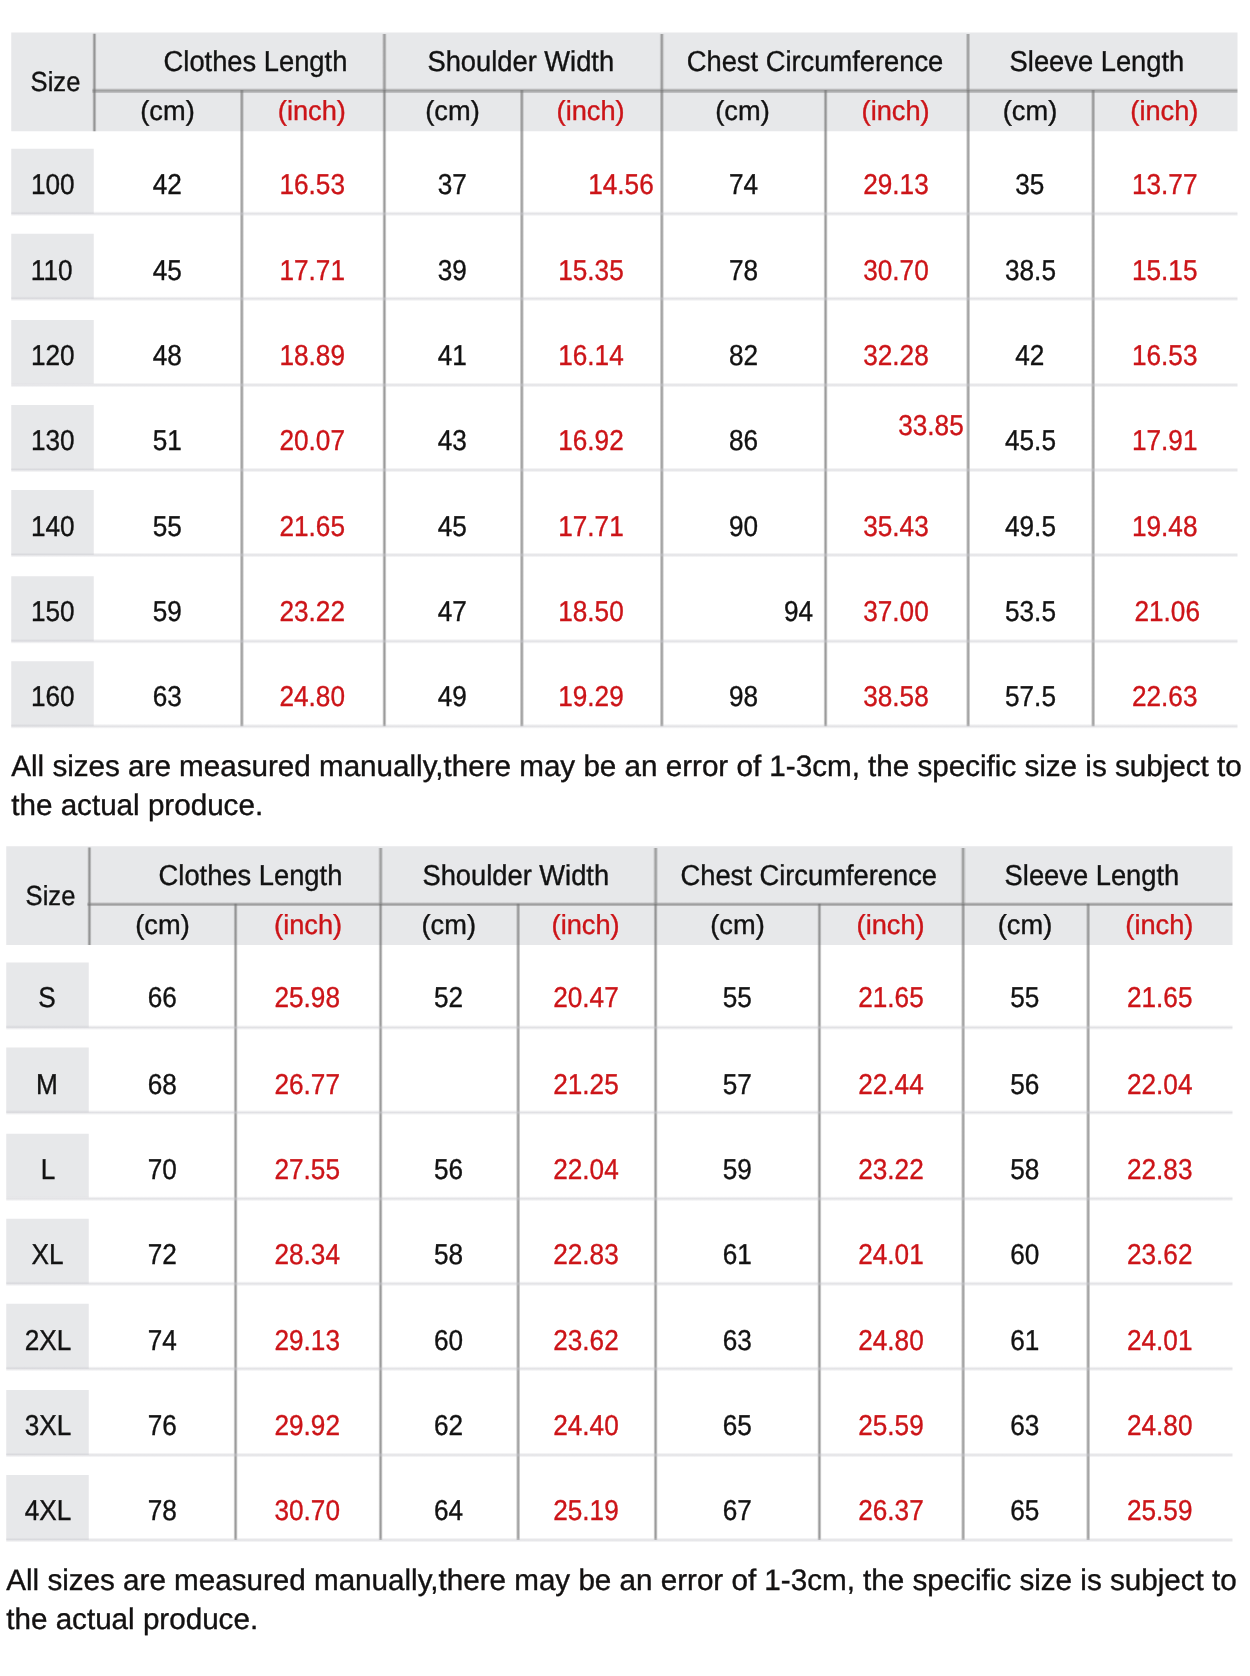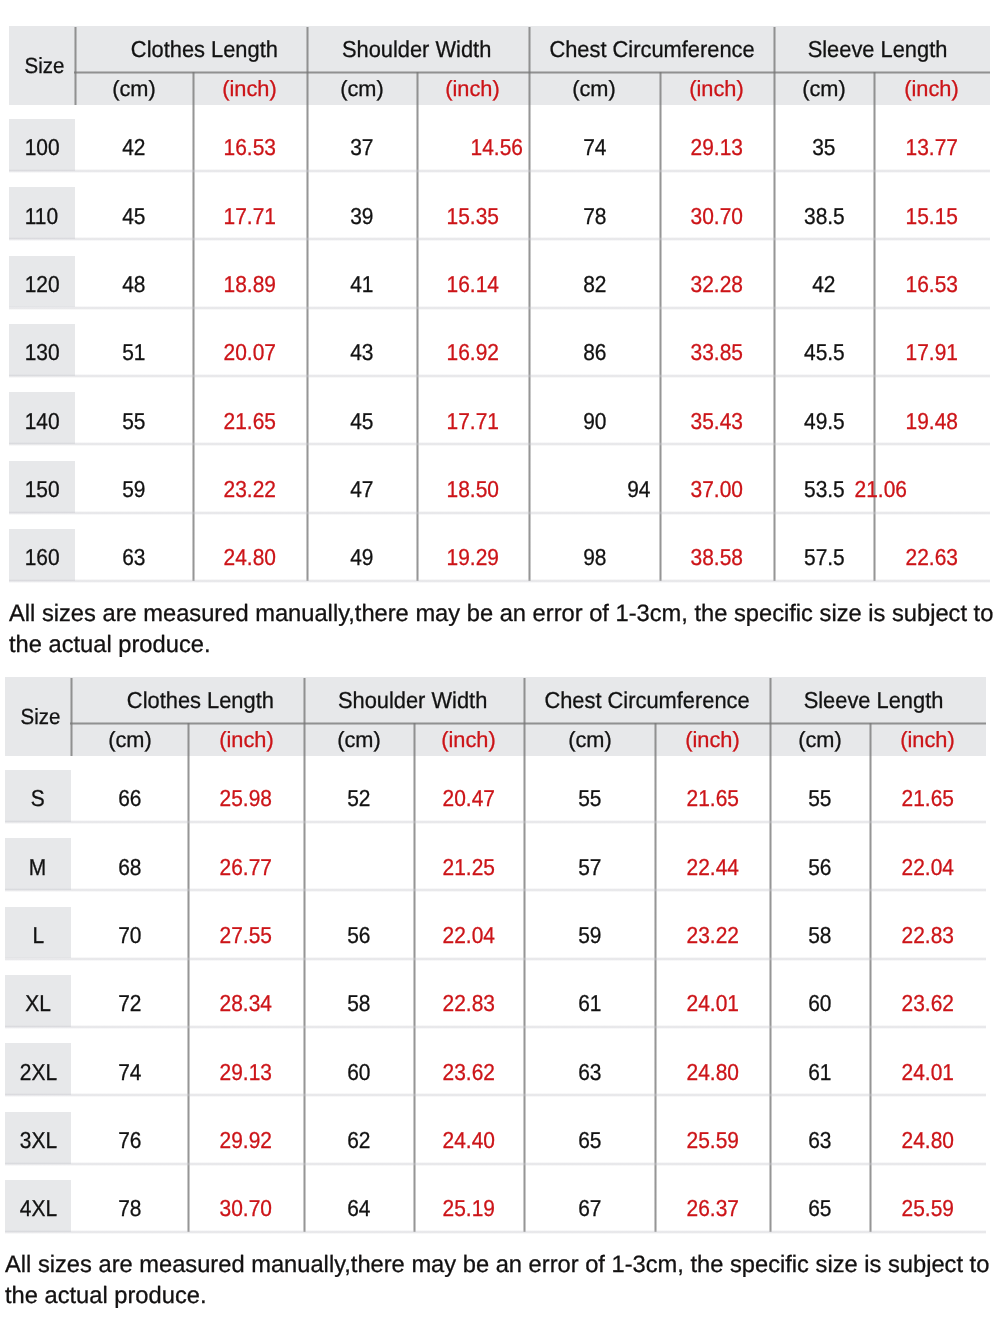--- a/index.html
+++ b/index.html
@@ -186,21 +186,21 @@
         </div>
     <div class="cell dcell val-cm" style="left:298.4px;width:110.0px;top:14.0px;height:51.8px;">
           <span class="sq sq-val">43</span>
         </div>
     <div class="cell dcell val-inch" style="left:408.4px;width:112.0px;top:14.0px;height:51.8px;">
           <span class="sq sq-val">16.92</span>
         </div>
     <div class="cell dcell val-cm" style="left:520.4px;width:131.0px;top:14.0px;height:51.8px;">
           <span class="sq sq-val">86</span>
         </div>
-    <div class="cell dcell val-inch" style="left:651.4px;width:114.0px;top:14.0px;height:51.8px;">
+    <div class="cell dcell val-inch" style="left:651.4px;width:114.0px;top:2px;height:51.8px;justify-content:flex-end;">
           <span class="sq sq-val">33.85</span>
         </div>
     <div class="cell dcell val-cm" style="left:765.4px;width:100.0px;top:14.0px;height:51.8px;">
           <span class="sq sq-val">45.5</span>
         </div>
     <div class="cell dcell val-inch" style="left:865.4px;width:116.0px;top:14.0px;height:51.8px;">
           <span class="sq sq-val">17.91</span>
         </div>
   </div>
   <div class="rowsep" style="top:348.05px;"></div>
@@ -252,21 +252,21 @@
         </div>
     <div class="cell dcell val-cm" style="left:520.4px;width:131.0px;top:14.0px;height:51.8px;margin-left:44px;">
           <span class="sq sq-val">94</span>
         </div>
     <div class="cell dcell val-inch" style="left:651.4px;width:114.0px;top:14.0px;height:51.8px;">
           <span class="sq sq-val">37.00</span>
         </div>
     <div class="cell dcell val-cm" style="left:765.4px;width:100.0px;top:14.0px;height:51.8px;">
           <span class="sq sq-val">53.5</span>
         </div>
-    <div class="cell dcell val-inch" style="left:814px;width:116.0px;top:14.0px;height:51.8px;">
+    <div class="cell dcell val-inch" style="left:867px;width:116.0px;top:14.0px;height:51.8px;">
           <span class="sq sq-val">21.06</span>
         </div>
   </div>
   <div class="rowsep" style="top:484.75px;"></div>
   <div class="row" style="top:489.10px;height:68.35px;">
     <div class="sizebox" style="left:0px;width:66.4px;top:14.0px;height:51.8px;">
           <span class="sq sq-val">160</span>
         </div>
     <div class="cell dcell val-cm" style="left:66.4px;width:118.0px;top:14.0px;height:51.8px;">
           <span class="sq sq-val">63</span>

